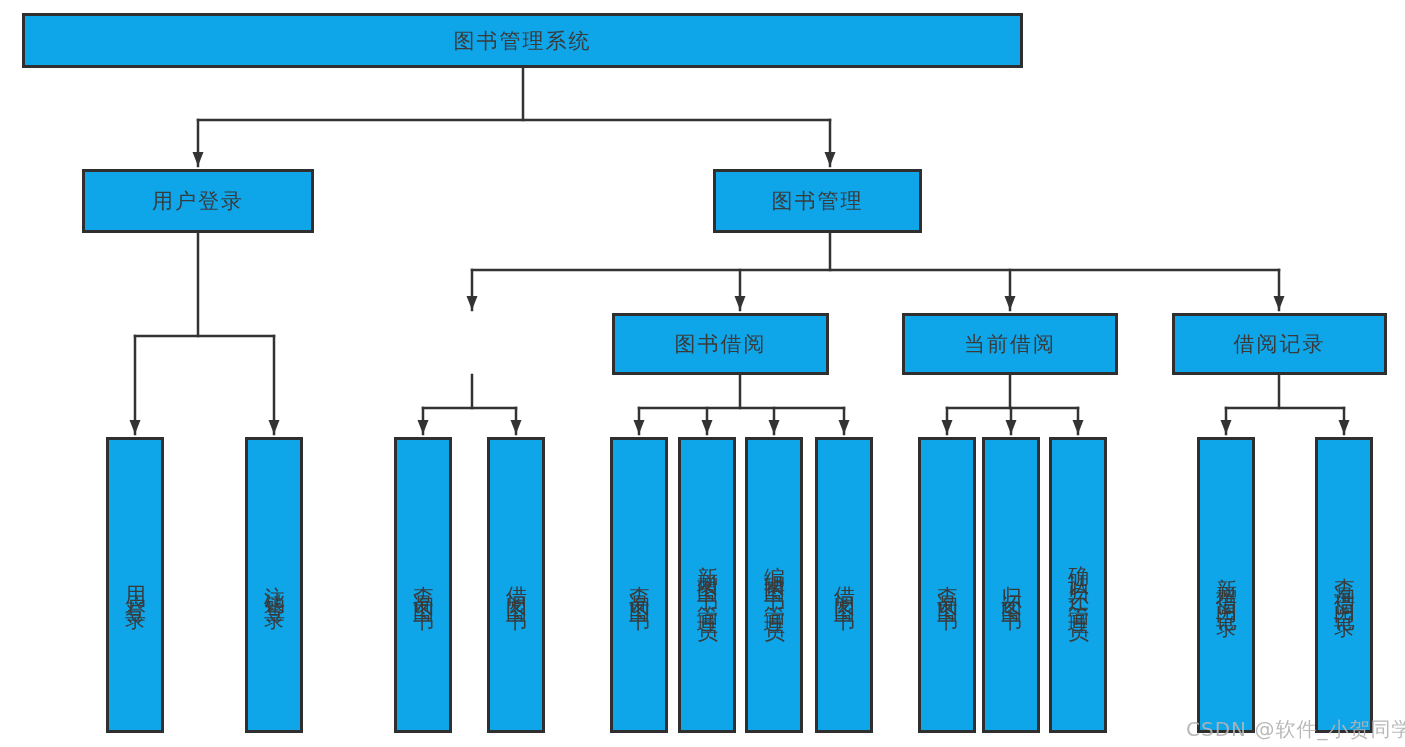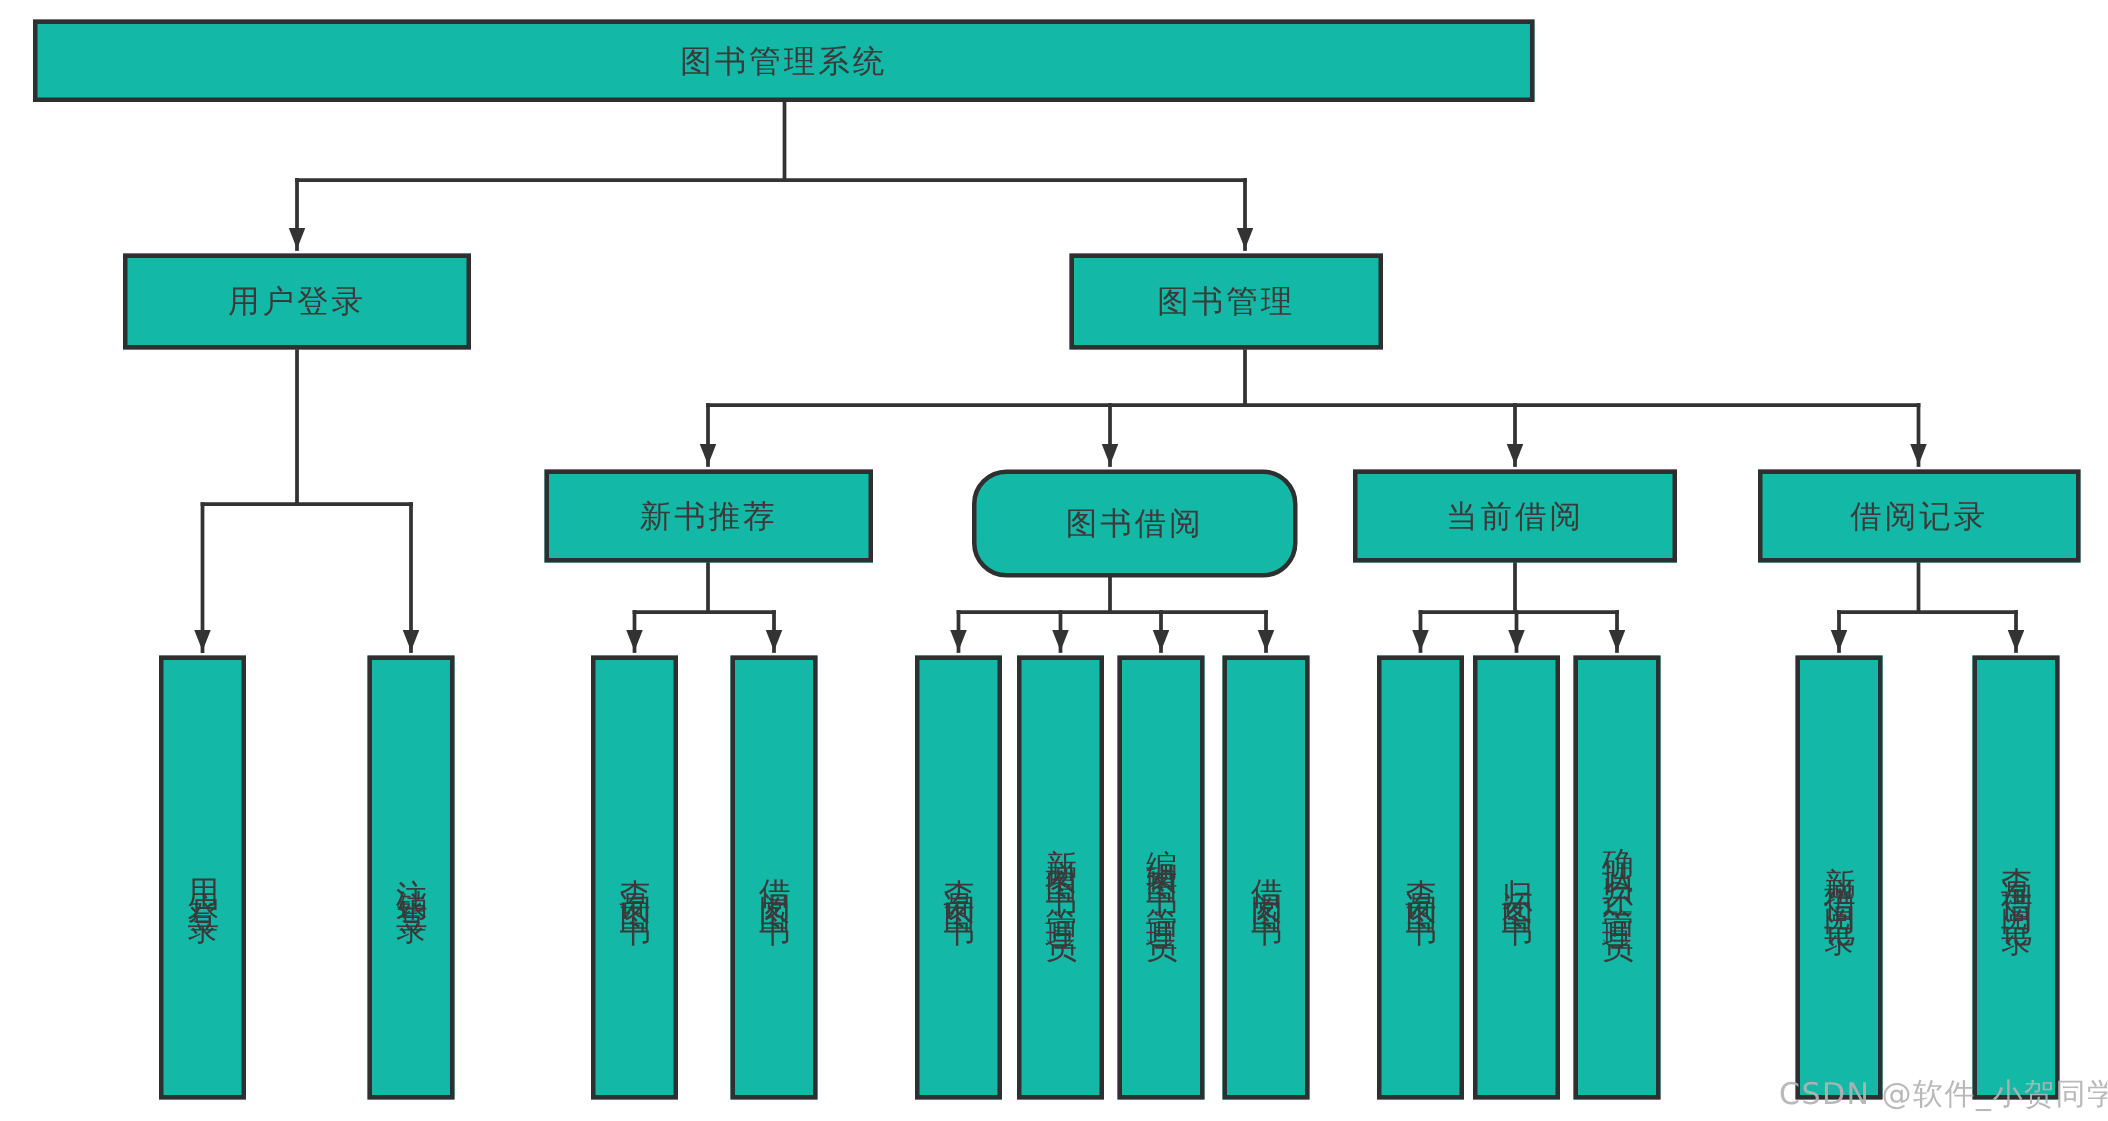--- a/index.html
+++ b/index.html
@@ -10,21 +10,21 @@
   #canvas{
     position:relative;width:1405px;height:747px;overflow:hidden;
     background:var(--background);
     font-family:"DejaVu Sans","Liberation Sans",sans-serif;
   }
   #connectors{position:absolute;left:0;top:0;z-index:1;}
   #connectors .ln{stroke:var(--line);stroke-width:2.5;fill:none;stroke-linecap:square;}
   #connectors .arrowhead{fill:var(--line);stroke:none;}
   .box{
     position:absolute;box-sizing:border-box;z-index:2;
-    border:3px solid var(--border);background:#14b8a6;
+    border:3px solid var(--border);background:#0ea5e9;
     display:flex;align-items:center;justify-content:center;
     color:var(--text);
   }
   .h-label{font-size:21px;letter-spacing:2px;white-space:nowrap;}
   .v-label{
     writing-mode:vertical-rl;text-orientation:mixed;
     font-size:21px;letter-spacing:8px;line-height:1;white-space:nowrap;
   }
   #watermark{
     position:absolute;left:1186px;top:716px;z-index:10;
@@ -89,24 +89,21 @@
     <span class="h-label">图书管理系统</span>
   </div>
 
   <div class="box" style="left:82px;top:169px;width:232px;height:64px;">
     <span class="h-label">用户登录</span>
   </div>
   <div class="box" style="left:713px;top:169px;width:209px;height:64px;">
     <span class="h-label">图书管理</span>
   </div>
 
-  <div class="box" style="left:363px;top:313px;width:219px;height:62px;">
-    <span class="h-label">新书推荐</span>
-  </div>
-  <div class="box" style="left:648px;top:313px;width:217px;height:72px;border-radius:23px;">
+  <div class="box" style="left:612px;top:313px;width:217px;height:62px;">
     <span class="h-label">图书借阅</span>
   </div>
   <div class="box" style="left:902px;top:313px;width:216px;height:62px;">
     <span class="h-label">当前借阅</span>
   </div>
   <div class="box" style="left:1172px;top:313px;width:215px;height:62px;">
     <span class="h-label">借阅记录</span>
   </div>
 
   <div class="box" style="left:106px;top:437px;width:58px;height:296px;">

